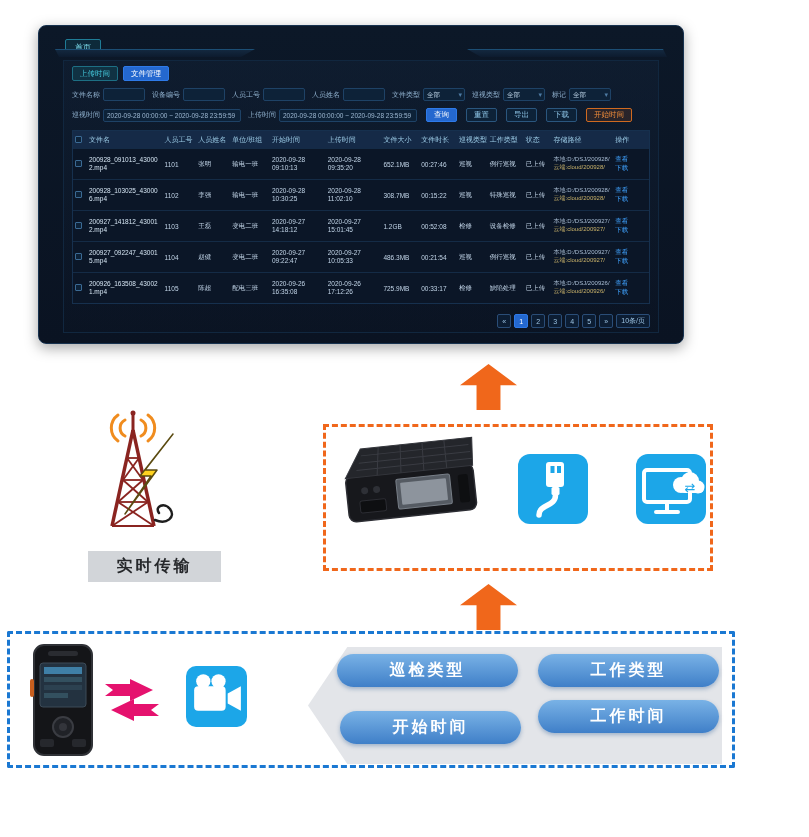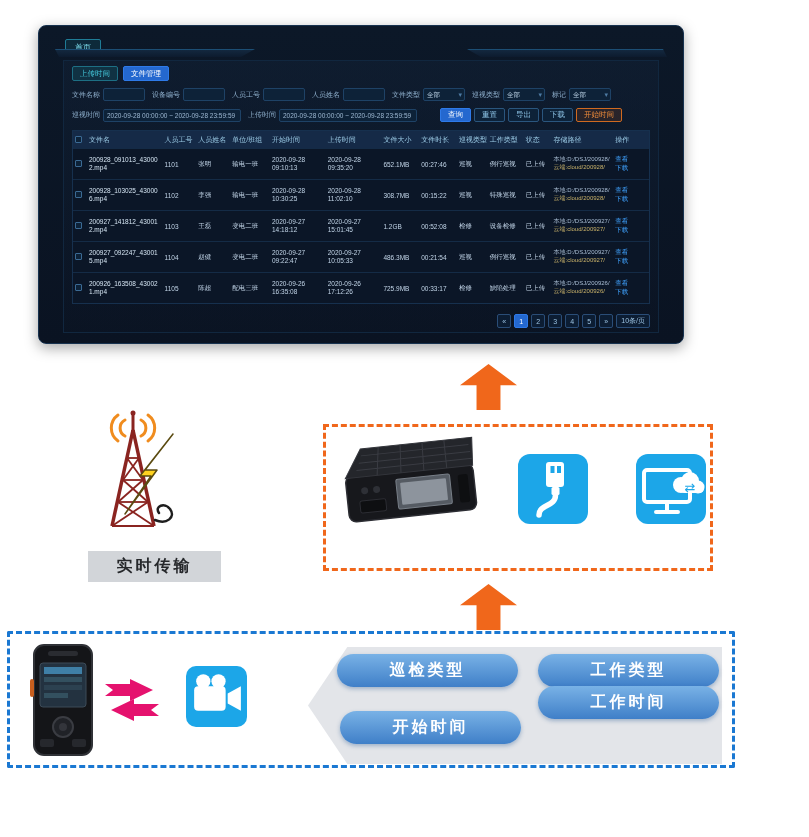--- a/index.html
+++ b/index.html
@@ -20,21 +20,21 @@
 .subtabs{display:flex;gap:5px}
 .subtab{font-size:7.5px;padding:2px 7px;border-radius:2px;line-height:1.2}
 .subtab.t0{color:#45cbdd;background:#103243;border:1px solid #1d6f84}
 .subtab.t1{color:#fff;background:#2468cf;border:1px solid #2e7ae8}
 .filter-row{display:flex;align-items:center;margin-top:7px;gap:7px;flex-wrap:nowrap}
 .filter{display:flex;align-items:center;gap:3px}
 .flabel{font-size:7px;color:#8fb0cd;white-space:nowrap}
 .fbox{position:relative;width:42px;height:13px;background:#0d2238;border:1px solid #1e4266;border-radius:2px;font-size:6.5px;color:#bcd3e6;line-height:11px;padding:0 3px;white-space:nowrap;overflow:hidden}
 .fbox.date{width:138px;color:#9db8d2}
 .fbox .caret{position:absolute;right:2px;top:1px;color:#4e7ba3;font-size:7px;line-height:9px}
-.actions{display:flex;gap:3px;margin-left:16px}
+.actions{display:flex;gap:9px;margin-left:2px}
 .btn{height:14px;padding:0 7px;font-size:7.5px;border-radius:2px;display:flex;align-items:center;justify-content:center;white-space:nowrap}
 .btn.primary{background:#2468cf;color:#fff;border:1px solid #2e7ae8}
 .btn.ghost{background:#0d2238;color:#8fc6e8;border:1px solid #2a567e}
 .btn.warning{background:rgba(240,104,28,.12);color:#f08c3a;border:1px solid #d06a20}
 .table{margin-top:8px;border:1px solid #16304e}
 .thead{display:flex;background:#152a47;height:17px;align-items:center}
 .th{font-size:7px;color:#9ccbe6;padding:0 2px;white-space:nowrap;overflow:hidden}
 .trow{display:flex;align-items:center;height:31px;border-top:1px solid #142b46;background:#0b1627}
 .td{font-size:6.5px;color:#c2d5e8;padding:0 2px;overflow:hidden}
 .fname{word-break:break-all;line-height:1.25;color:#d4e4f2}
@@ -70,21 +70,21 @@
 .handheld{position:absolute;left:26px;top:641px;width:74px;height:118px}
 .transfer{position:absolute;left:103px;top:679px;width:58px;height:42px}
 .antenna{position:absolute;left:85px;top:408px;width:96px;height:130px}
 
 
 .attr-panel{position:absolute;left:308px;top:647px;width:414px;height:117px;background:#e3e5e9;clip-path:polygon(0 50%,9.5% 0,100% 0,100% 100%,9.5% 100%)}
 .attr-btn{position:absolute;width:181px;height:33px;border-radius:17px;background:linear-gradient(180deg,#79b2e6,#3f7fc8);color:#fff;font-size:16px;font-weight:bold;letter-spacing:3px;display:flex;align-items:center;justify-content:center;box-shadow:0 2px 4px rgba(30,80,140,.35)}
 .attr-btn.p0{left:337px;top:654px}
 .attr-btn.p1{left:538px;top:654px}
 .attr-btn.p2{left:340px;top:711px}
-.attr-btn.p3{left:538px;top:686px}
+.attr-btn.p3{left:538px;top:700px}
 </style>
 </head>
 <body>
 
 <div class="canvas">
 
   <div class="screen">
     <div class="screen-header">
       <div class="home-tab">首页</div>
       <div class="wing left"></div>

